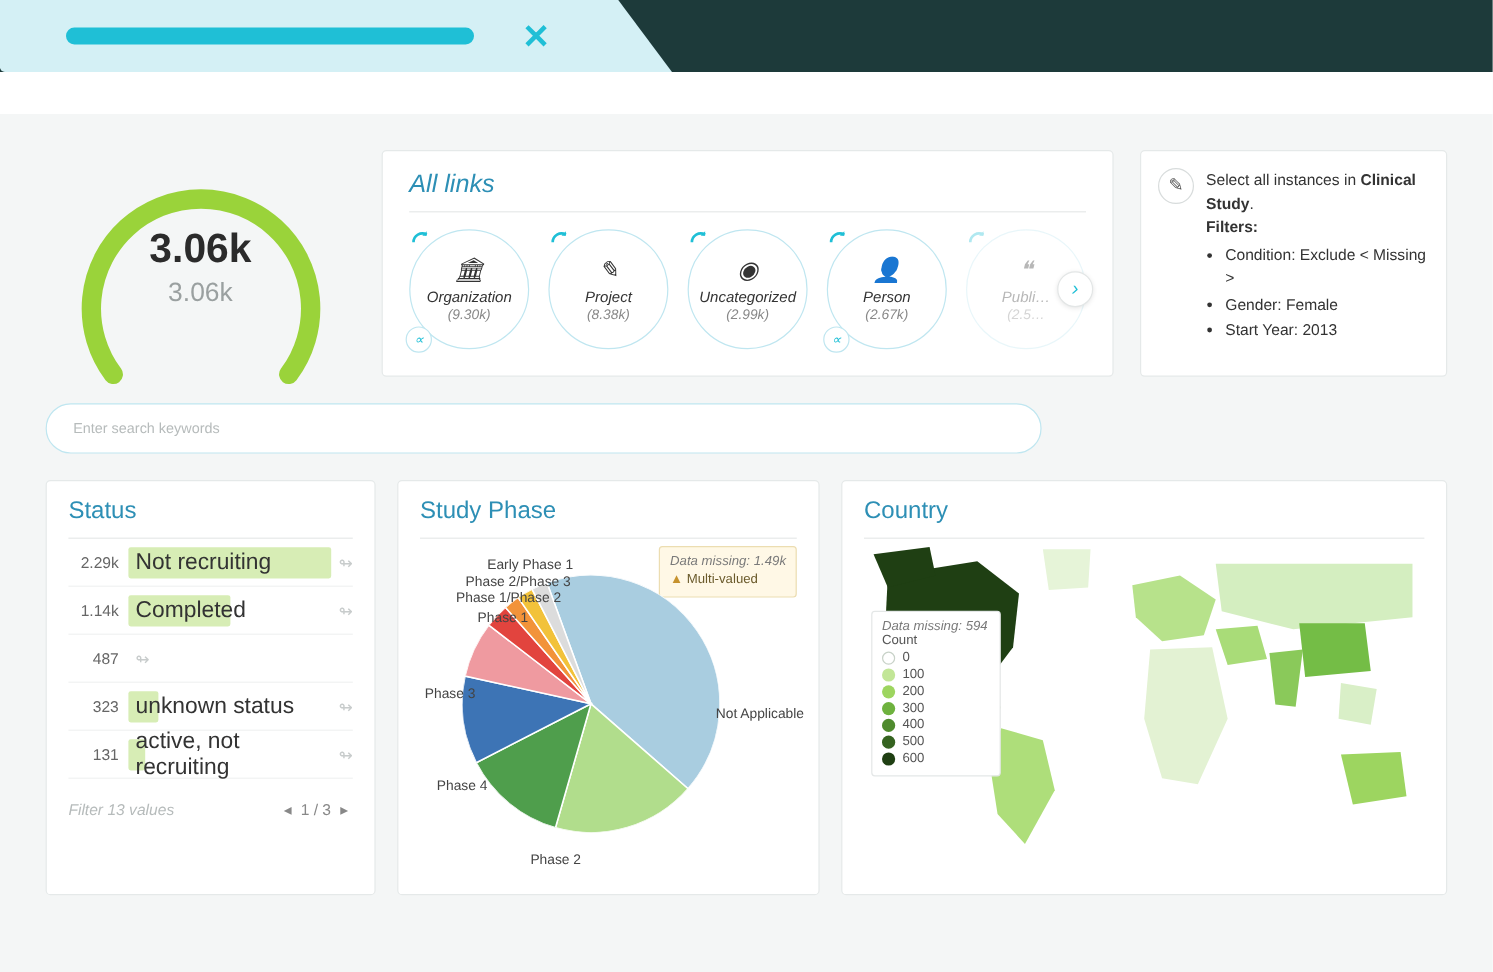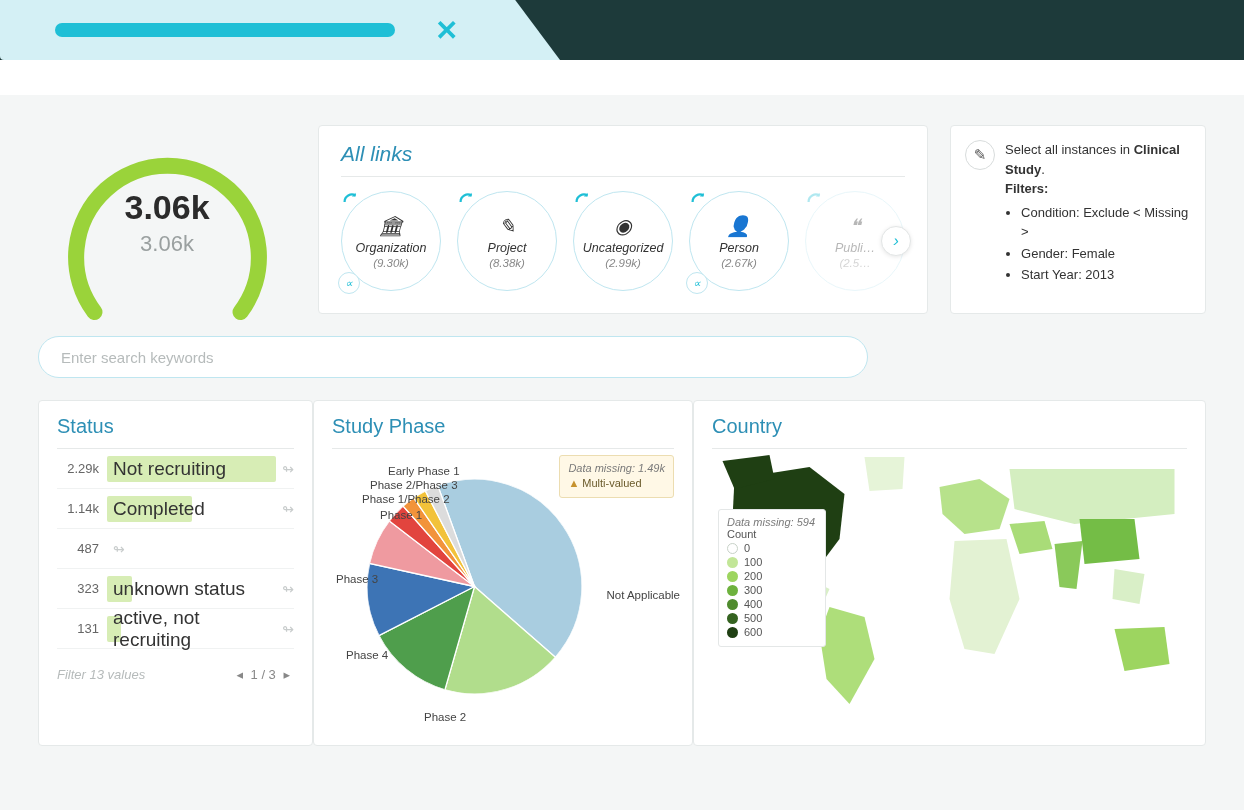--- a/index.html
+++ b/index.html
@@ -59,43 +59,43 @@
   .wand-circle {
     width:30px; height:30px; border:1px solid #d8dcdc; border-radius:50%; flex:none;
     display:flex; align-items:center; justify-content:center; font-size:15px; color:#555;
   }
   .filter-list { margin:4px 0 0 40px; padding-left:16px; }
   .filter-list li { list-style:disc; margin:2px 0; }
 
   .search-row { margin-top:22px; }
   .search-input {
     width:830px; height:42px; border:1px solid #bfe6f0; border-radius:21px;
-    padding:0 22px; font-size:15px; color:#333; outline:none;
+    padding:0 22px; font-size:12px; color:#333; outline:none;
   }
   .search-input::placeholder { color:#b6bbbb; }
 
-  .grid-row { display:flex; margin-top:22px; }
+  .grid-row { display:flex; gap:18px; margin-top:22px; }
   .panel { background:#fff; border:1px solid #e5e9e9; border-radius:4px; padding:14px 18px 16px 18px; display:flex; flex-direction:column; }
   .panel-title { color:#2d8fb5; font-size:20px; font-weight:400; padding-bottom:10px; border-bottom:1px solid #e6e9e9; }
 
   
   .status-panel { width:275px; }
   .status-item { display:flex; align-items:center; height:40px; border-bottom:1px solid #f0f2f2; position:relative; }
   .status-num { width:42px; text-align:right; font-size:13px; color:#666; margin-right:8px; }
   .status-bar-wrap { flex:1; position:relative; height:26px; display:flex; align-items:center; }
   .status-bar { position:absolute; left:0; top:0; bottom:0; background:#d7edb5; border-radius:2px; }
   .status-text { position:relative; font-size:19px; color:#333; padding-left:6px; }
   .status-link { color:#c8cccc; font-size:14px; margin-left:6px; }
   .status-footer { display:flex; align-items:center; justify-content:space-between; margin-top:18px; color:#b6bbbb; font-size:13px; }
   .status-footer .pager span { color:#888; }
   .page-btn { cursor:pointer; padding:0 4px; color:#b0b5b5; }
   .filter-ph { font-style:italic; }
 
   
-  .pie-panel { width:380px; }
+  .pie-panel { width:352px; }
   .pie-body { position:relative; flex:1; min-height:280px; }
   .pie-chart { position:absolute; left:35px; top:30px; width:215px; height:215px; }
   .pie-chart svg { width:215px; height:215px; border-radius:50%; }
   .pie-label { position:absolute; font-size:11.5px; color:#444; white-space:nowrap; }
   .warn-box {
     position:absolute; right:0; top:6px; border:1px solid #ecddb1; background:#fff8e6;
     border-radius:3px; padding:5px 8px; font-size:11px; color:#6a5a2b; line-height:1.4;
   }
   .warn-box em { font-style:italic; color:#7a7a7a; display:block; }
   .warn-tri { color:#c6922e; margin-right:3px; }

